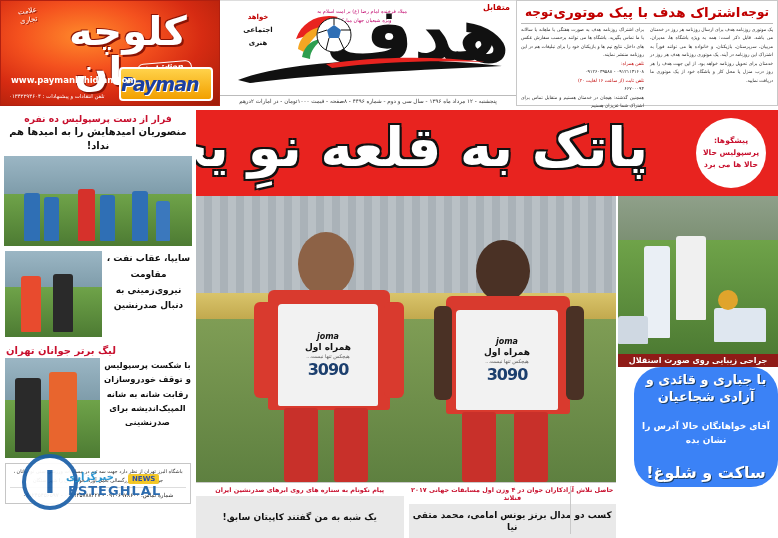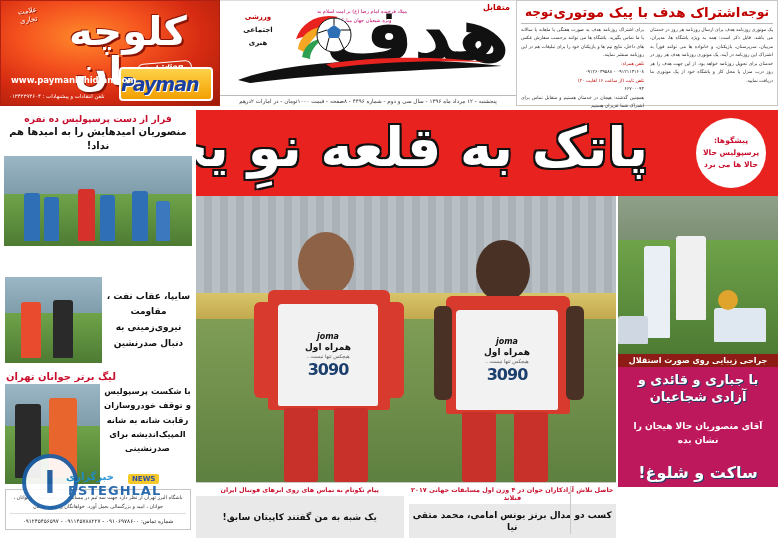--- a/index.html
+++ b/index.html
@@ -121,21 +121,21 @@
   .lc-head { color: #111; font-weight: bold; font-size: 10px; text-align: center; padding: 0 3px 4px; line-height: 1.35; }
 
   .photo { position: relative; overflow: hidden; background: #4e7a39; }
   .photo.p1 { width: 188px; height: 90px; margin: 0 auto; }
   .turf { position: absolute; left: 0; right: 0; bottom: 0; height: 58%;
     background: linear-gradient(#6fa349, #4d7b33); }
   .sky { position: absolute; left: 0; right: 0; top: 0; height: 46%;
     background: linear-gradient(#9bb6c4, #7c9aa8); }
   .fig { position: absolute; bottom: 6%; border-radius: 3px 3px 1px 1px; }
 
-  .lc-mid { display: flex; direction: rtl; gap: 4px; padding: 5px 3px; align-items: center; margin-top: 26px; }
+  .lc-mid { display: flex; direction: rtl; gap: 4px; padding: 5px 3px; align-items: flex-start; }
   .lc-mid .txt {
     width: 86px; font-size: 9px; font-weight: bold; color: #111;
     text-align: center; line-height: 1.75; display: flex; align-items: center; justify-content: center;
   }
   .photo.p2 { width: 98px; height: 86px; }
 
   .lc-sec-kicker { color: #c8102e; font-weight: bold; font-size: 10px; text-align: left; padding: 3px 4px 1px; }
   .lc-bot { display: flex; direction: rtl; gap: 4px; padding: 1px 3px; }
   .lc-bot .txt { width: 88px; font-size: 8.4px; font-weight: bold; color: #111; text-align: center; line-height: 1.7; }
   .photo.p3 { width: 96px; height: 100px; }
@@ -186,22 +186,22 @@
   .p-leg { position: absolute; border-radius: 3px; }
 
   
   .rightcol { position: absolute; left: 616px; top: 196px; width: 162px; height: 286px; }
   .photo.p4 { width: 160px; height: 158px; }
   .rc-caption {
     background: #8f1b17; color: #fff; font-size: 8px; font-weight: bold;
     text-align: center; padding: 2px 3px; width: 160px;
   }
   .blue-panel {
-    width: 160px; height: 120px; background: #be185d; color: #fff;
-    padding: 5px 4px; display: flex; flex-direction: column; align-items: center; justify-content: space-between;
+    width: 144px; height: 120px; background: #3b82f6; color: #fff;
+    padding: 5px 4px; display: flex; flex-direction: column; align-items: center; justify-content: space-between; border-radius: 27px;
   }
   .bp-head { font-size: 13px; font-weight: bold; text-align: center; line-height: 1.3;
     text-shadow: 1px 1px 0 #1d3f66; }
   .bp-sub { font-size: 9px; font-weight: bold; text-align: center; line-height: 1.55; }
   .bp-foot { font-size: 16px; font-weight: bold; text-shadow: 1px 1px 0 #1d3f66; }
 
   
   .botstrip { position: absolute; left: 196px; top: 482px; width: 420px; height: 56px; display: flex; direction: rtl; gap: 5px; padding: 2px 0 0; }
   .botcell { flex: 1; display: flex; flex-direction: column; gap: 2px; }
   .bc-kicker { color: #c8102e; font-size: 6.4px; font-weight: bold; text-align: center; padding: 2px 2px 0; }
@@ -238,21 +238,21 @@
           <div>همچنین گذشته: هیجان در خدمتان هستیم و متقابل تماس برای اشتراک شما عزیزان هستیم</div>
         </div>
       </div>
     </div>
 
     <div class="masthead">
       <div class="mh-rozname">متقابل</div>
       <div class="mh-word">هدف</div>
       <div class="mh-greeting">میلاد فرخنده امام رضا (ع) بر امت اسلام به ویژه شیعیان جهان مبارک باد</div>
       <div class="mh-tags">
-        <div class="t0">ورزشی</div>
+        <div class="t0">خواهد</div>
         <div>اجتماعی</div>
         <div>هنری</div>
       </div>
       <svg class="mh-ball" viewBox="0 0 62 58">
         <path d="M2,30 C8,12 26,4 44,8 C36,14 24,16 16,26 Z" fill="#e8231f"></path>
         <path d="M4,40 C6,26 18,18 30,18 C24,26 14,32 12,44 Z" fill="#f5a623"></path>
         <path d="M8,48 C10,36 20,30 28,30 C22,36 16,42 16,50 Z" fill="#2e9e4f"></path>
         <circle cx="40" cy="26" r="17" fill="#ffffff" stroke="#111" stroke-width="1"></circle>
         <polygon points="40,16 47,21 45,29 35,29 33,21" fill="#2f6fb5"></polygon>
         <path d="M40,9 L40,16 M57,21 L47,21 M33,21 L24,24 M45,29 L50,40 M35,29 L32,41" stroke="#111" stroke-width="1" fill="none"></path>
@@ -376,31 +376,31 @@
       <div class="turf" style="height:72%;"></div>
       <div class="fig" style="left:58px;bottom:34px;width:30px;height:84px;background:#f0f0f0;"></div>
       <div class="fig" style="left:26px;bottom:16px;width:26px;height:92px;background:#eaeff5;"></div>
       <div class="fig" style="left:96px;bottom:12px;width:52px;height:34px;background:#dfe7f0;"></div>
       <div class="fig" style="left:100px;bottom:44px;width:20px;height:20px;background:#e0a42c;border-radius:50%;"></div>
       <div class="fig" style="left:0;bottom:10px;width:30px;height:28px;background:#cfd8e2;"></div>
     </div>
     <div class="rc-caption">جراحی زیبایی روی صورت استقلال</div>
     <div class="blue-panel">
       <div class="bp-head">با جباری و قائدی و آزادی شجاعیان</div>
-      <div class="bp-sub">آقای منصوریان حالا هیجان را نشان بده</div>
+      <div class="bp-sub">آقای خواهانگان حالا آدرس را نشان بده</div>
       <div class="bp-foot">ساکت و شلوغ!</div>
     </div>
   </div>
 
   <div class="hrule"></div>
   <div class="botstrip">
     <div class="botcell">
       <div class="bc-kicker">حاصل تلاش آزادکاران جوان در ۴ وزن اول مسابقات جهانی ۲۰۱۷ فنلاند</div>
       <div class="bc-head">کسب دو مدال برنز یونس امامی، محمد متقی نیا</div>
     </div>
     <div class="botcell">
-      <div class="bc-kicker">پیام نکونام به تماس های روی ابرهای فوتبال ایران</div>
+      <div class="bc-kicker">پیام نکونام به ستاره های روی ابرهای صدرنشین ایران</div>
       <div class="bc-head">یک شبه به من گفتند کاپیتان سابق!</div>
     </div>
   </div>
   <div class="sep"></div>
 
 </div>
 
 </body></html>

